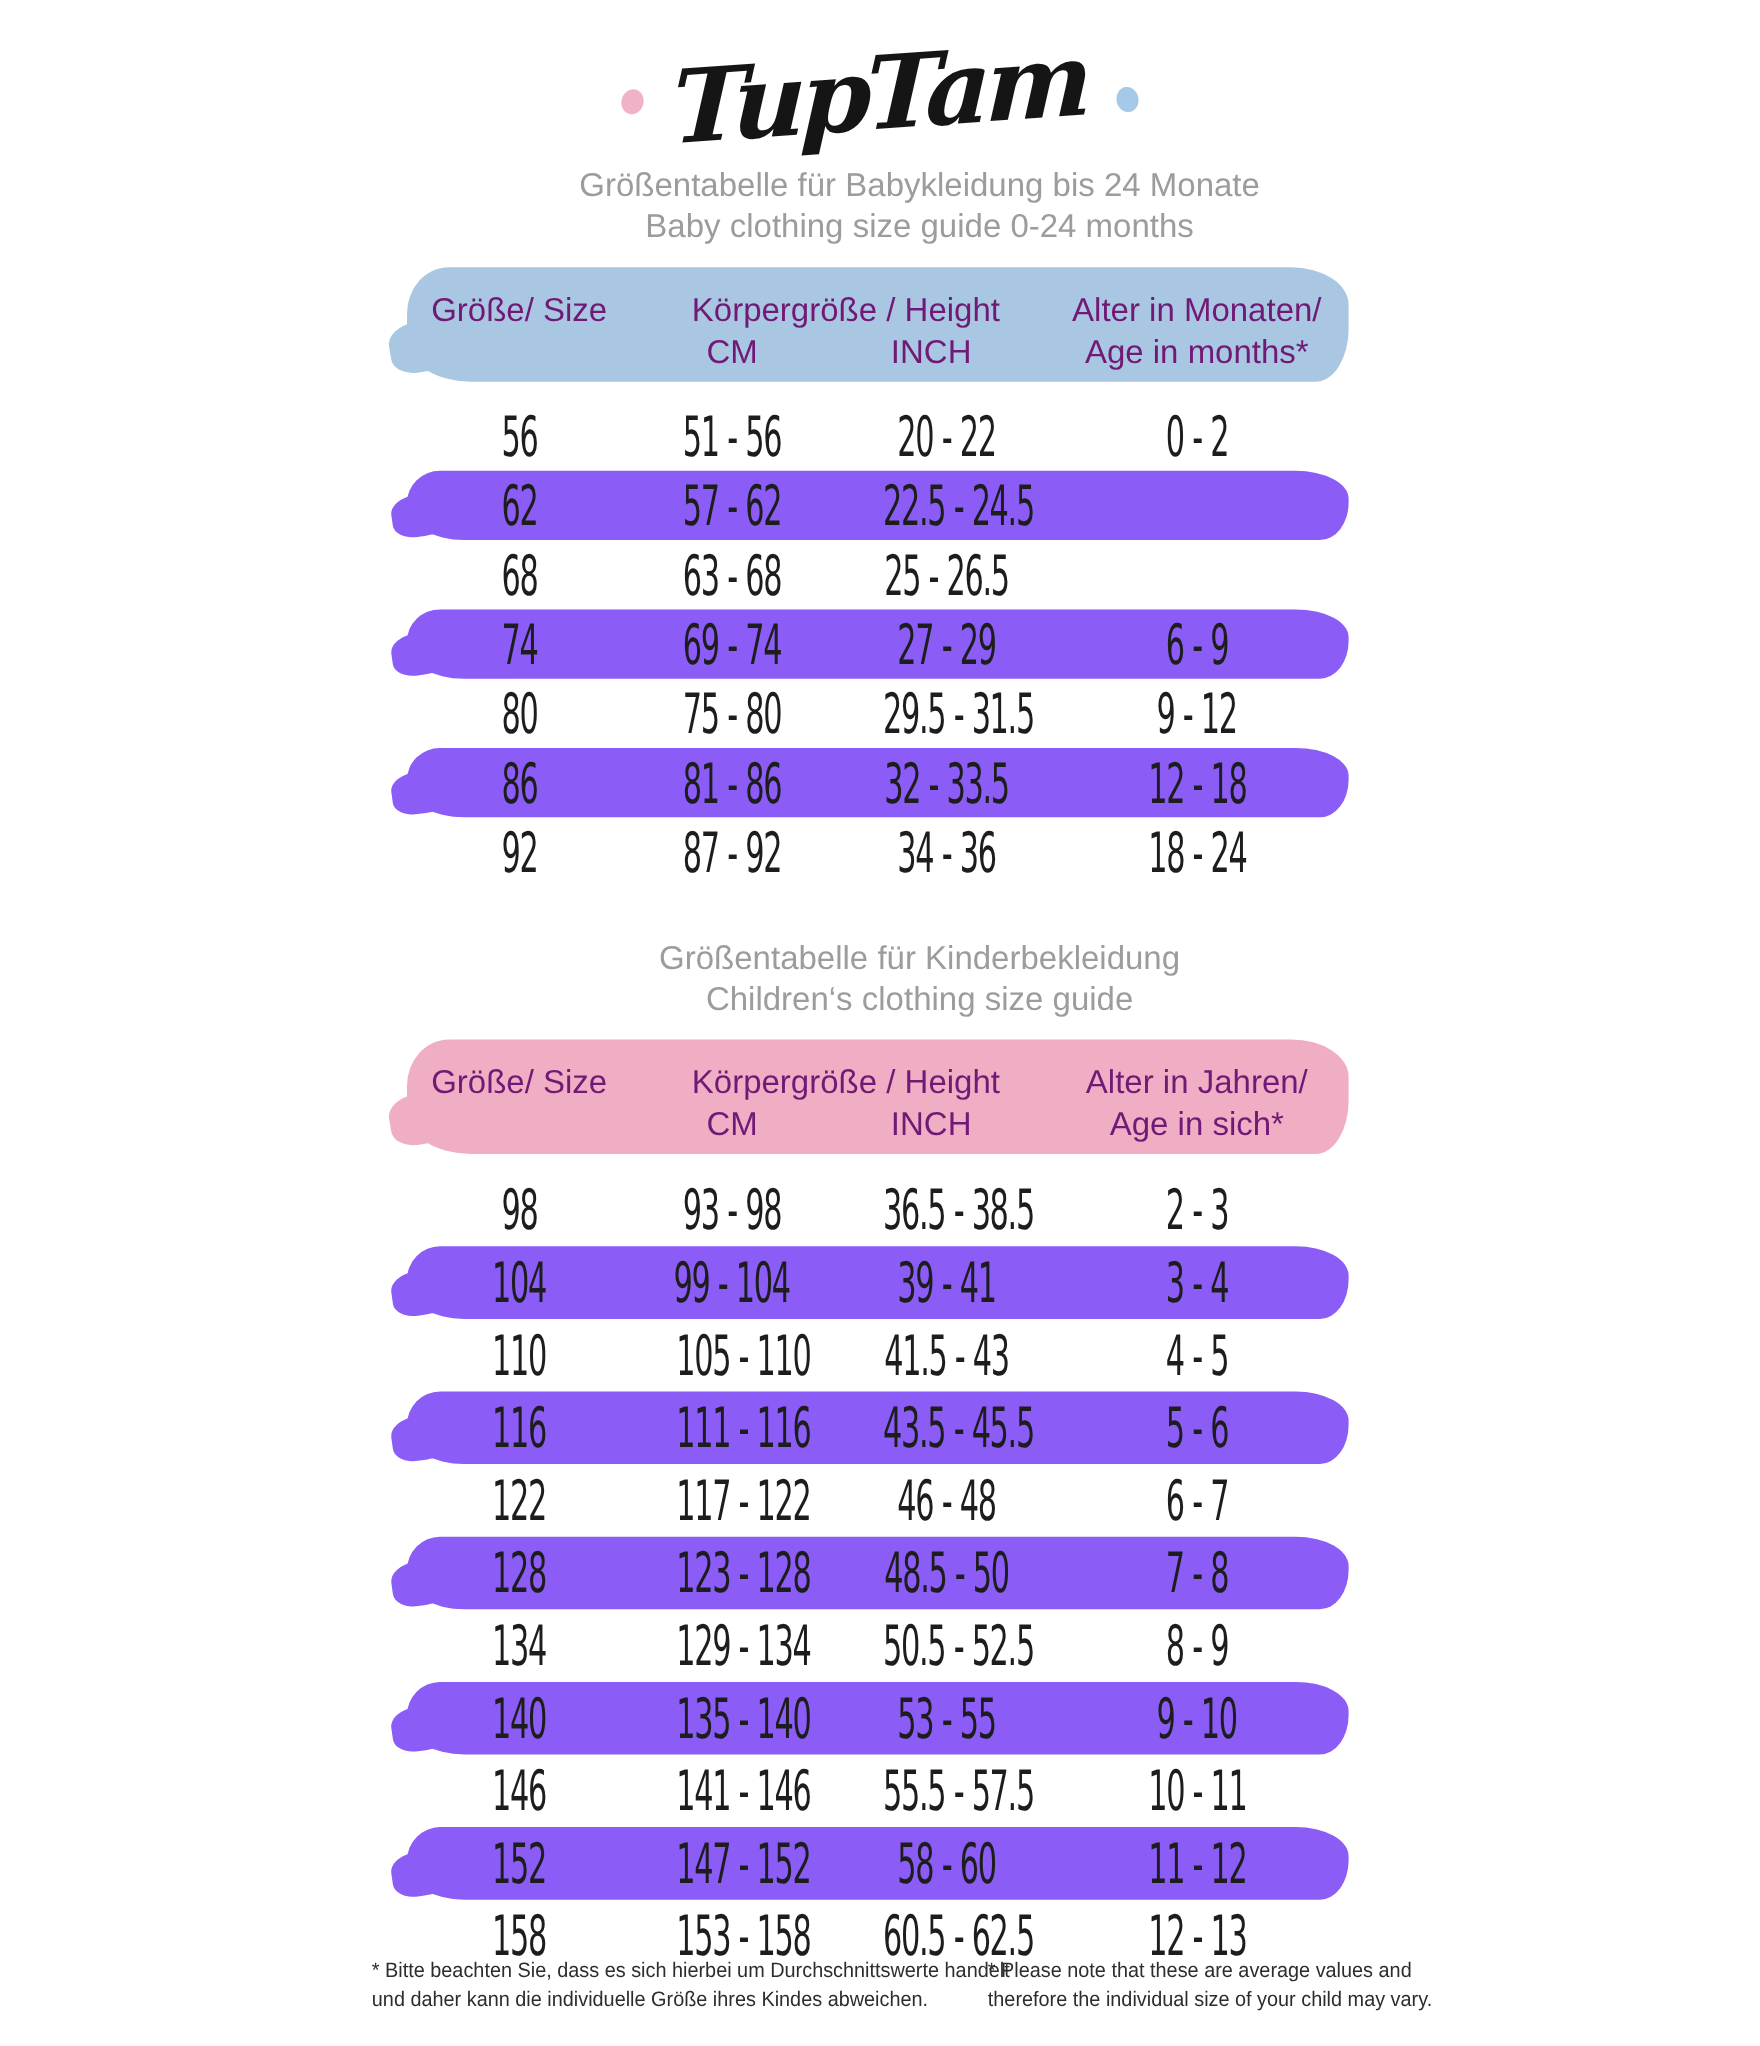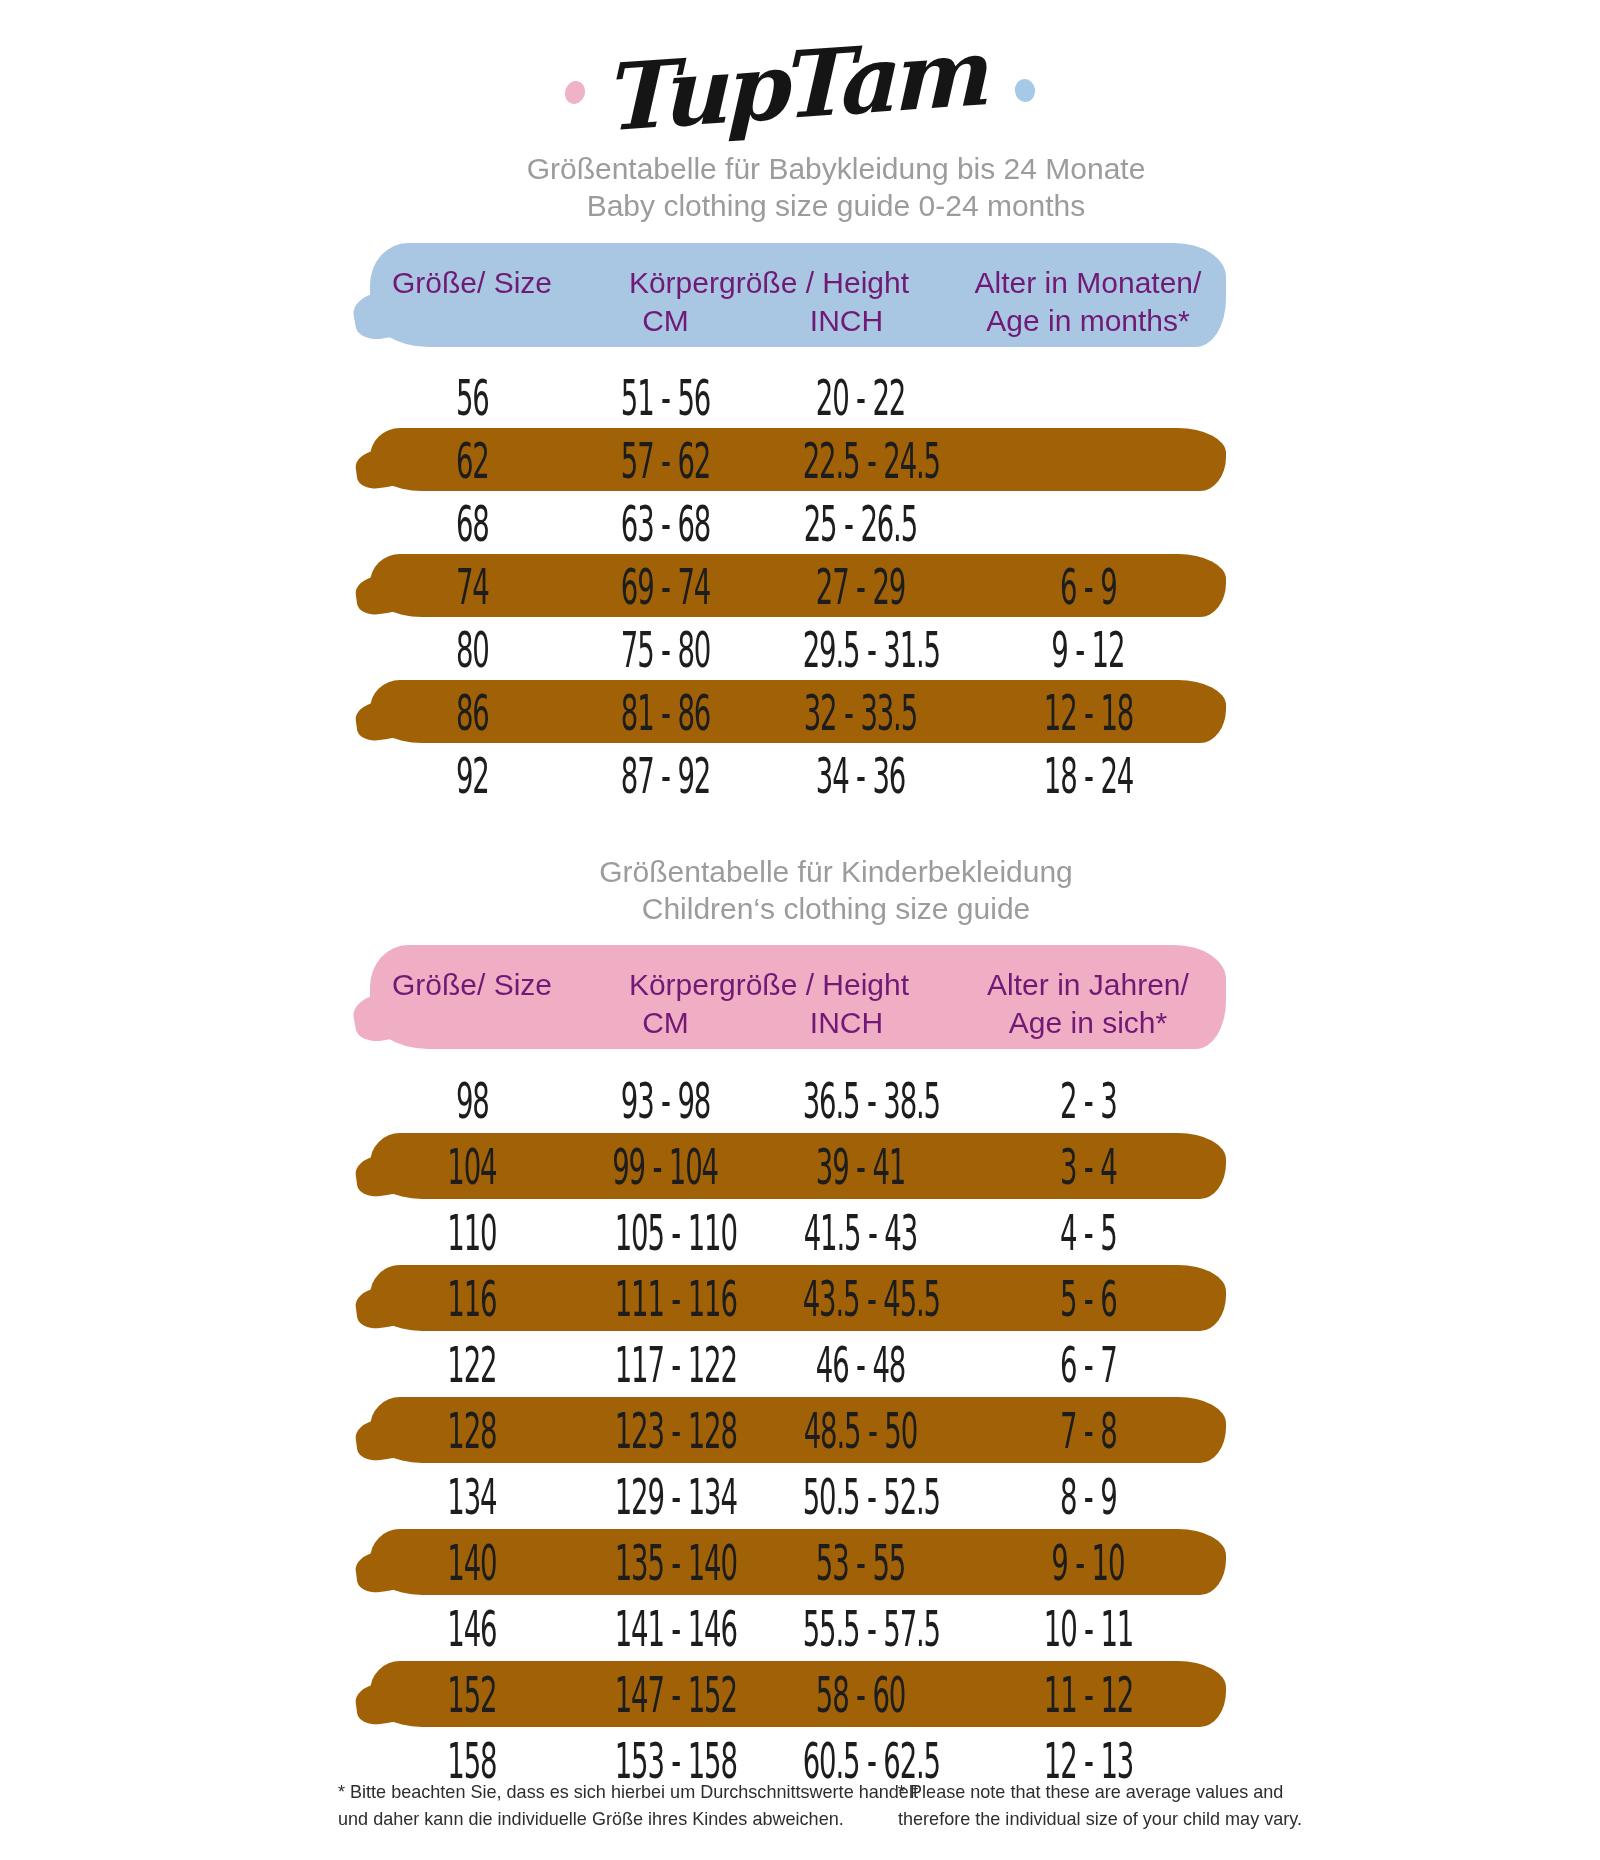--- a/index.html
+++ b/index.html
@@ -66,21 +66,21 @@
   .rows { position: relative; margin-top: 18px; }
   .row {
     position: relative;
     display: grid;
     grid-template-columns: 204px 183px 207px 262px;
     align-items: center;
   }
   .size-table.baby .row { height: 63px; }
   .size-table.kids .row { height: 66px; }
   .row.shaded {
-    background: #a16207;
+    background: #8b5cf6;
     border-radius: 30px 48px 26px 52px / 46% 40% 54% 48%;
   }
   .row.shaded::before {
     content: ""; position: absolute; left: -14px; bottom: 4px;
     width: 60px; height: 60%; background: inherit;
     border-radius: 45% 55% 60% 40%;
     transform: rotate(-8deg);
     z-index: -1;
   }
   .cell { text-align: center; }
@@ -127,20 +127,21 @@
     <div class="h-cell h-age">
       <div>Alter in Monaten/</div>
       <div>Age in months*</div>
     </div>
   </div>
   <div class="rows">
   <div class="row">
     <div class="cell"><span class="hw">56</span></div>
     <div class="cell"><span class="hw">51 - 56</span></div>
     <div class="cell"><span class="hw">20 - 22</span></div>
+    <div class="cell"><span class="hw">0 - 2</span></div>
   </div>
 
   <div class="row shaded">
     <div class="cell"><span class="hw">62</span></div>
     <div class="cell"><span class="hw">57 - 62</span></div>
     <div class="cell"><span class="hw">22.5 - 24.5</span></div>
   </div>
 
   <div class="row">
     <div class="cell"><span class="hw">68</span></div>

